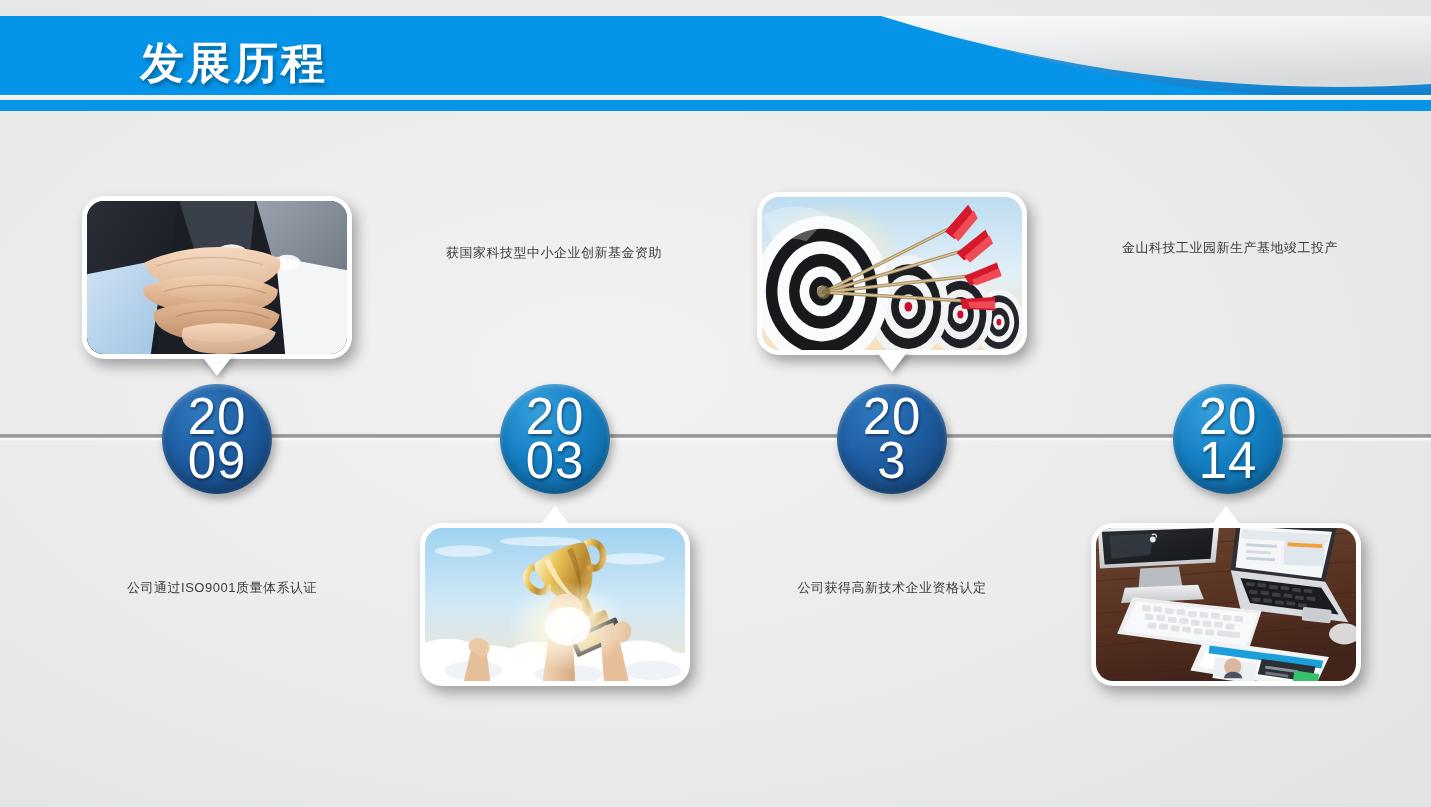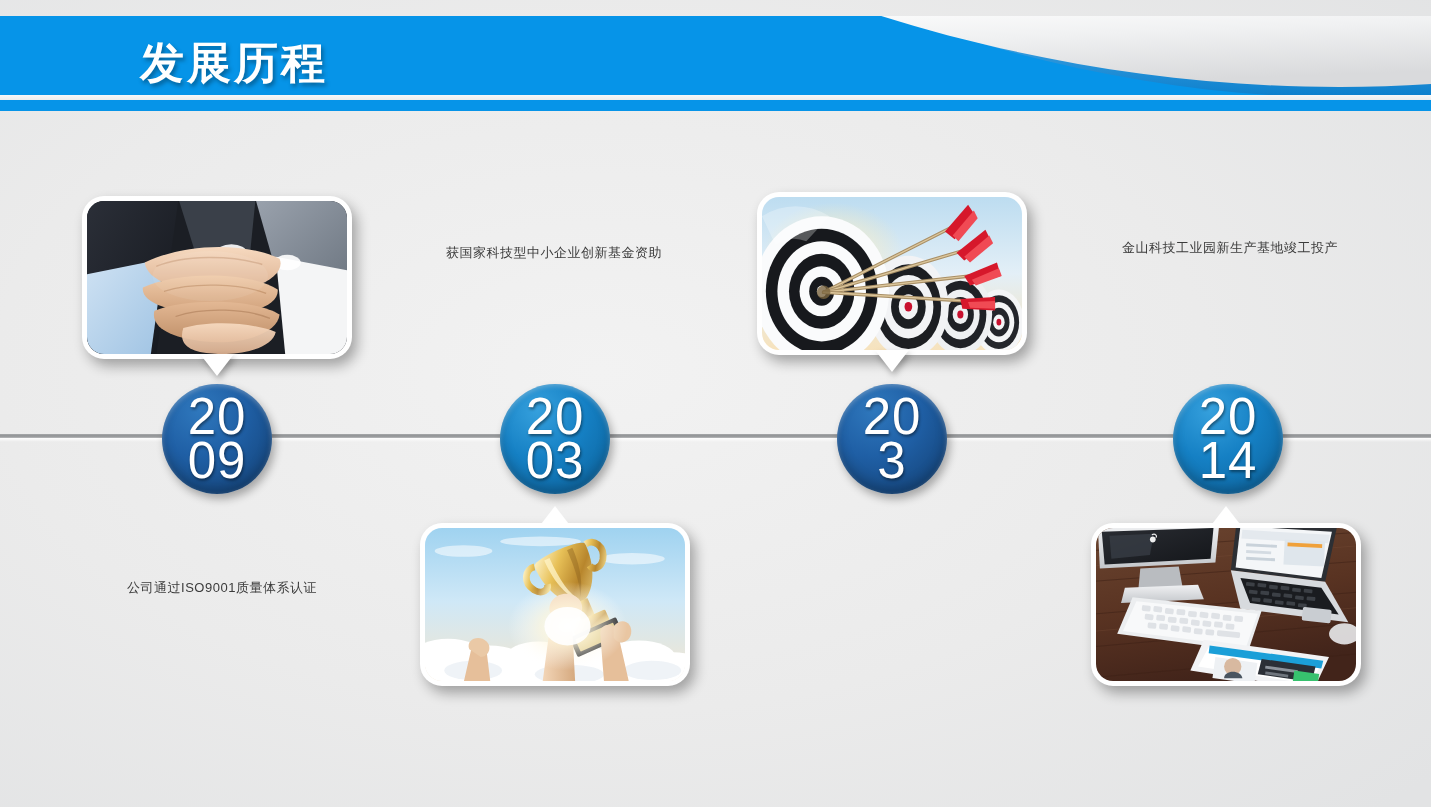--- a/index.html
+++ b/index.html
@@ -389,20 +389,21 @@
         <ellipse cx="64" cy="101" rx="7" ry="7" fill="#7a6540" opacity="0.8"></ellipse>
       </svg>
     </div>
   </div>
 
   <div class="year-node year-dark" style="left:837px; top:384px;">
     <span class="year-line">20</span>
     <span class="year-line">3</span>
   </div>
 
+  <div class="caption" style="left:752px; top:573px;">公司获得高新技术企业资格认定</div>
 
   <div class="caption" style="left:1090px; top:233px;">金山科技工业园新生产基地竣工投产</div>
 
   <div class="year-node year-bright" style="left:1173px; top:384px;">
     <span class="year-line">20</span>
     <span class="year-line">14</span>
   </div>
 
   <div class="photo" style="left:1091px; top:523px;">
     <div class="photo-tail tail-up"></div>

